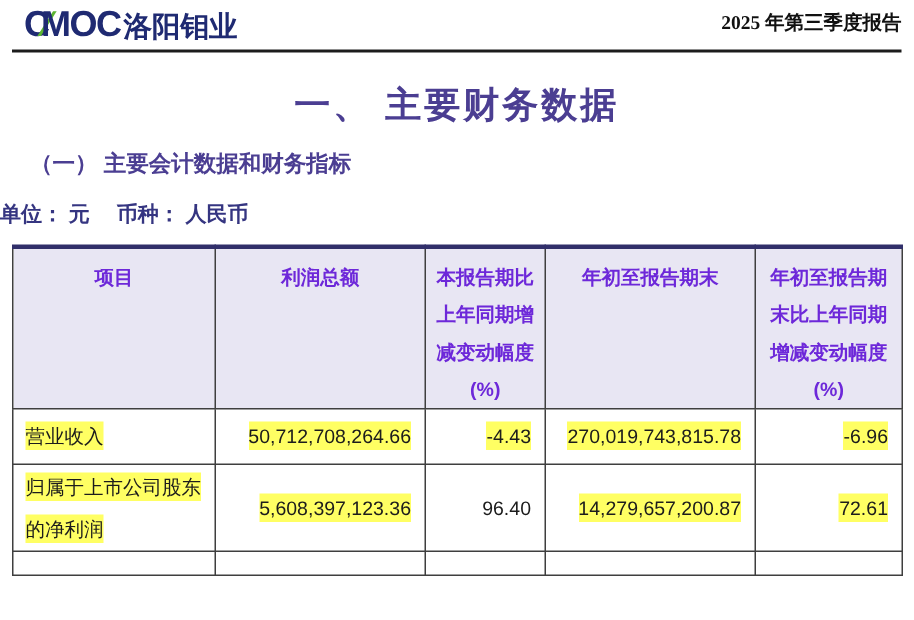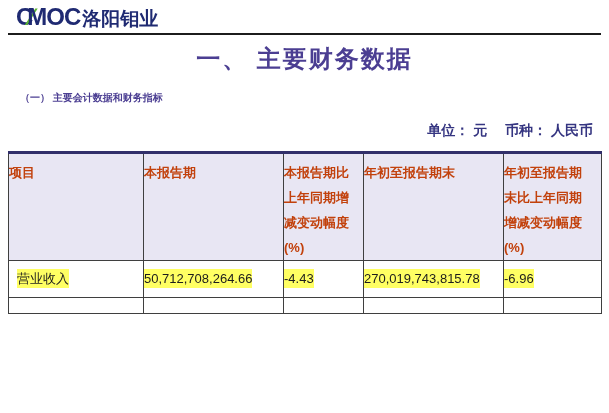--- a/index.html
+++ b/index.html
@@ -43,32 +43,32 @@
     color: #111111;
     padding: 0 0 3px 0;
     white-space: nowrap;
   }
   .title {
     text-align: center;
     color: #4b3e92;
     font-size: 24px;
     font-weight: bold;
     letter-spacing: 2px;
-    margin-top: 10px;
+    margin-top: 22px;
     line-height: 28px;
   }
   .subtitle {
     color: #4b3e92;
-    font-size: 10px;
+    font-size: 15px;
     font-weight: bold;
     margin: 16px 0 0 20px;
     line-height: 18px;
   }
   .unit-line {
-    text-align: right;
+    text-align: left;
     color: #353581;
     font-size: 14px;
     font-weight: bold;
     margin: 15px 16px 12px 0;
     line-height: 17px;
   }
   table.fin {
     border-collapse: collapse;
     table-layout: fixed;
     margin-left: 8px;
@@ -76,88 +76,96 @@
     border-top: 3px solid #312f6a;
     font-size: 13px;
   }
   .fin th, .fin td {
     border: 1px solid #3f3f3f;
     padding: 0;
     overflow: hidden;
   }
   .fin thead th {
     background: #e8e6f3;
-    color: #c2410c;
+    color: #6d28d9;
     font-weight: bold;
     vertical-align: top;
-    text-align: left;
+    text-align: center;
     padding-top: 6px;
     line-height: 25px;
     height: 100px;
     font-size: 13px;
   }
   .fin tbody td {
     color: #1c1c1c;
     vertical-align: middle;
     line-height: 28px;
     background: #ffffff;
   }
   .fin td.col-0 { text-align: left; padding-left: 8px; padding-right: 4px; margin-left: 31px; }
   .fin td.col-1, .fin td.col-2, .fin td.col-3, .fin td.col-4 {
-    text-align: left; padding-right: 9px;
+    text-align: right; padding-right: 9px;
   }
   .fin tr.row-0 td, .fin tr.row-1 td { height: 37px; }
   .fin tr.row-2 td { height: 58px; }
   .fin tr.row-3 td { height: 16px; }
   mark {
     background: #ffff63;
     color: inherit;
     padding: 2px 0;
   }
 </style>
 </head>
 <body>
 
 <div class="page-header">
   <div class="logo">
     <span>C</span><span class="slash">∕</span><span>MOC</span><span class="cn">洛阳钼业</span>
   </div>
+  <div class="header-right">2025 年第三季度报告</div>
 </div>
 
 <div class="title">一、 主要财务数据</div>
 
 <div class="subtitle">（一） 主要会计数据和财务指标</div>
 
 <div class="unit-line">单位： 元　 币种： 人民币</div>
 
 <table class="fin">
   <colgroup>
     <col style="width:135px">
     <col style="width:140px">
     <col style="width:80px">
     <col style="width:140px">
     <col style="width:98px">
   </colgroup>
   <thead>
     <tr>
         <th>项目</th>
-        <th>本报告期</th>
+        <th>利润总额</th>
         <th>本报告期比<br>上年同期增<br>减变动幅度<br>(%)</th>
         <th>年初至报告期末</th>
         <th>年初至报告期<br>末比上年同期<br>增减变动幅度<br>(%)</th>
       </tr>
   </thead>
   <tbody>
       <tr class="row-0">
         <td class="col-0"><mark>营业收入</mark></td>
         <td class="col-1"><mark>50,712,708,264.66</mark></td>
         <td class="col-2"><mark>-4.43</mark></td>
         <td class="col-3"><mark>270,019,743,815.78</mark></td>
         <td class="col-4"><mark>-6.96</mark></td>
       </tr>
+      <tr class="row-2">
+        <td class="col-0"><mark>归属于上市公司股东的净利润</mark></td>
+        <td class="col-1"><mark>5,608,397,123.36</mark></td>
+        <td class="col-2"><span>96.40</span></td>
+        <td class="col-3"><mark>14,279,657,200.87</mark></td>
+        <td class="col-4"><mark>72.61</mark></td>
+      </tr>
       <tr class="row-3">
         <td class="col-0"></td>
         <td class="col-1"></td>
         <td class="col-2"></td>
         <td class="col-3"></td>
         <td class="col-4"></td>
       </tr>
     </tbody>
 </table>
 

